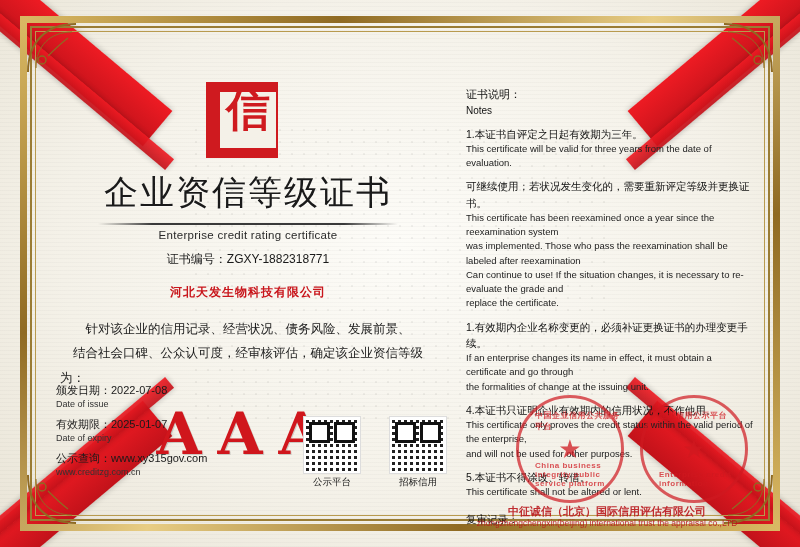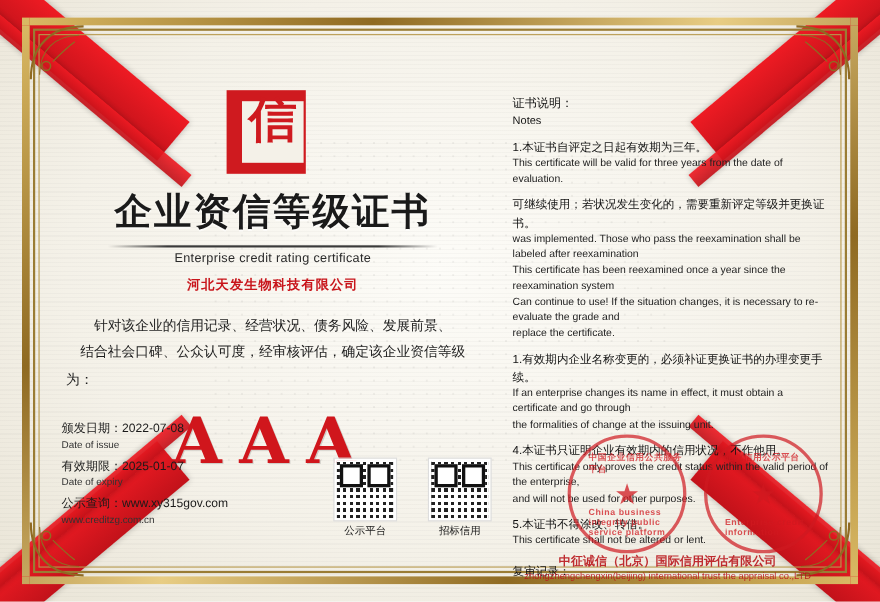--- a/index.html
+++ b/index.html
@@ -84,21 +84,21 @@
   }
   .logo-glyph {
     position: absolute; left: 0; top: 0; width: 100%; height: 100%;
     color: #cf1a1f; font-size: 44px; line-height: 56px; text-align: center;
     font-family: "DejaVu Serif", serif; font-weight: bold;
   }
 
   .title-cn {
     text-align: center;
     font-family: "DejaVu Serif", serif;
-    font-weight: bold;
+    font-weight: normal;
     font-size: 34px;
     letter-spacing: 2px;
     color: #1a1a1a;
     text-shadow: 0 1px 0 rgba(255,255,255,.6);
   }
   .title-underline {
     width: 300px; height: 2px; margin: 7px auto 4px auto;
     background: linear-gradient(90deg, rgba(40,40,40,0) 0%, #3a3a3a 18%, #3a3a3a 82%, rgba(40,40,40,0) 100%);
   }
   .title-en {
@@ -269,20 +269,21 @@
       <div class="logo-mark">
         <div class="logo-outer"></div>
         <div class="logo-inner"></div>
         <div class="logo-glyph">信</div>
       </div>
 
       <div class="title-cn">企业资信等级证书</div>
       <div class="title-underline"></div>
       <div class="title-en">Enterprise credit rating certificate</div>
 
+      <div class="cert-no">证书编号：ZGXY-1882318771</div>
 
       <div class="company">河北天发生物科技有限公司</div>
 
       <div class="body-text">
         <span class="ln">针对该企业的信用记录、经营状况、债务风险、发展前景、</span>
         <span class="ln">结合社会口碑、公众认可度，经审核评估，确定该企业资信等级</span>
         <span class="ln-left">为：</span>
       </div>
 
       <div class="grade">AAA</div>
@@ -320,22 +321,22 @@
         <div class="en">Notes</div>
       </div>
 
       <div class="note-item">
         <div class="note-cn">1.本证书自评定之日起有效期为三年。</div>
         <div class="note-en">This certificate will be valid for three years from the date of evaluation.</div>
       </div>
 
       <div class="note-item">
         <div class="note-cn">可继续使用；若状况发生变化的，需要重新评定等级并更换证书。</div>
+        <div class="note-en">This certificate has been reexamined once a year since the reexamination system</div>
         <div class="note-en">was implemented. Those who pass the reexamination shall be labeled after reexamination</div>
-        <div class="note-en">This certificate has been reexamined once a year since the reexamination system</div>
         <div class="note-en">Can continue to use! If the situation changes, it is necessary to re-evaluate the grade and</div>
         <div class="note-en">replace the certificate.</div>
       </div>
 
       <div class="note-item">
         <div class="note-cn">1.有效期内企业名称变更的，必须补证更换证书的办理变更手续。</div>
         <div class="note-en">If an enterprise changes its name in effect, it must obtain a certificate and go through</div>
         <div class="note-en">the formalities of change at the issuing unit.</div>
       </div>
 

